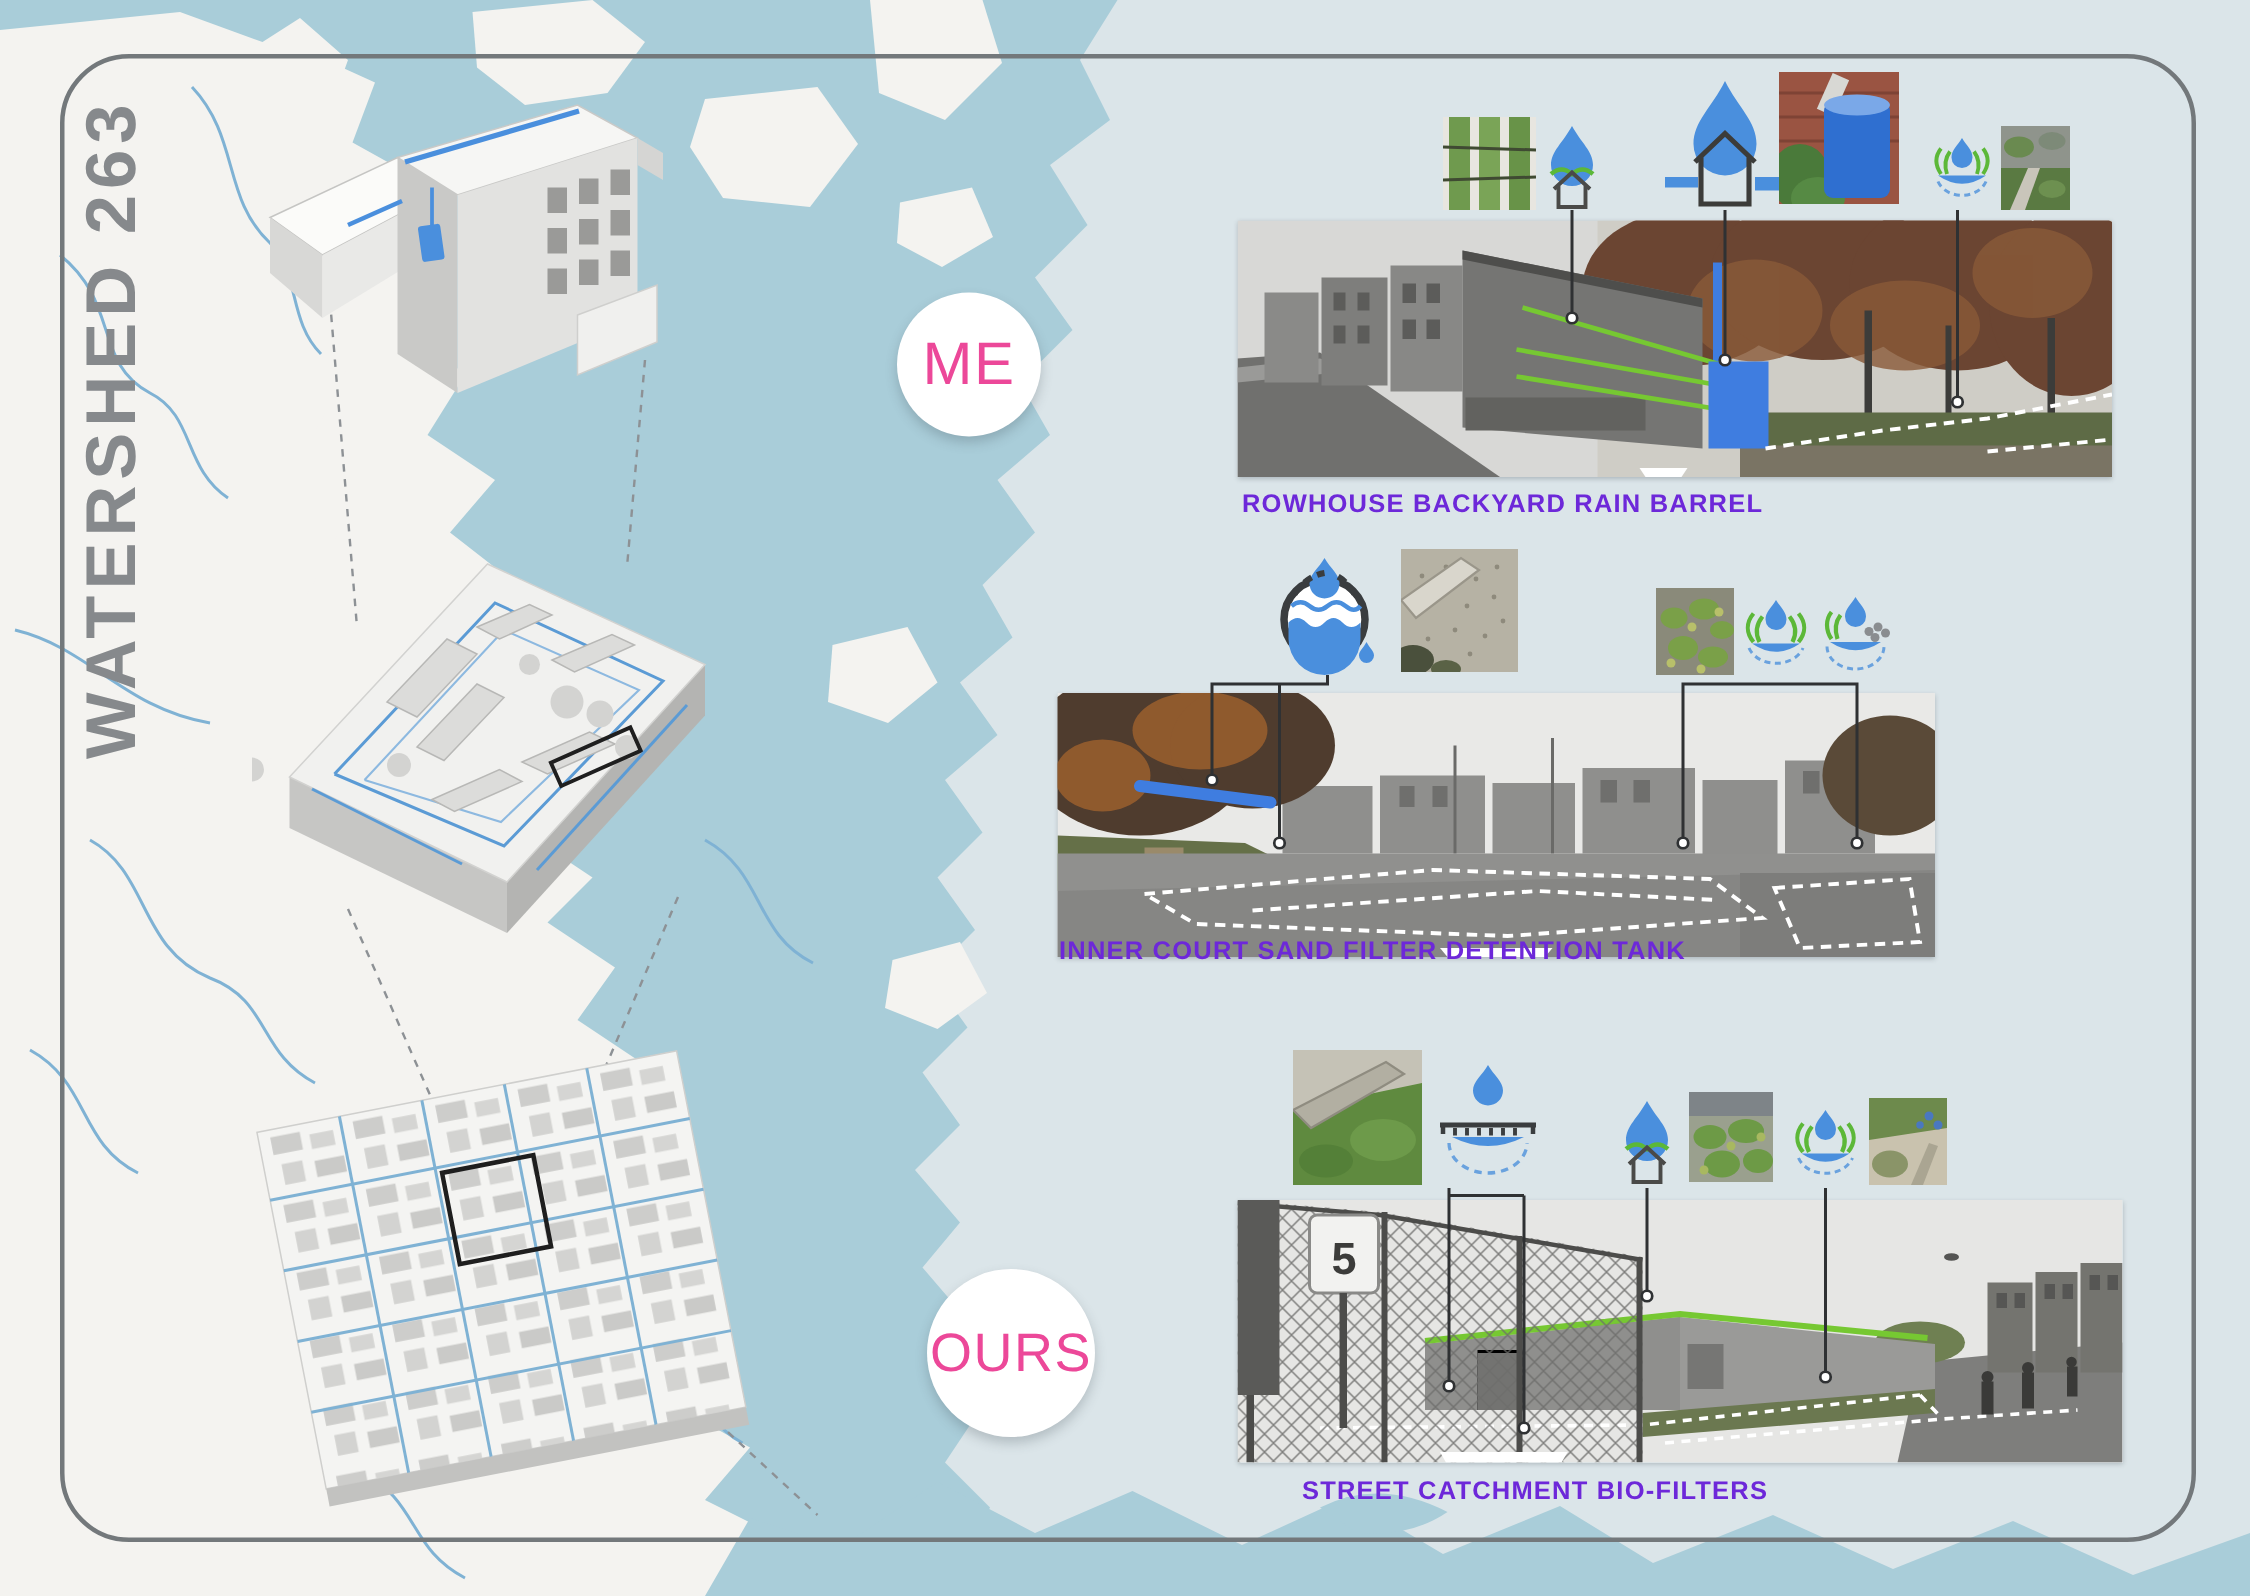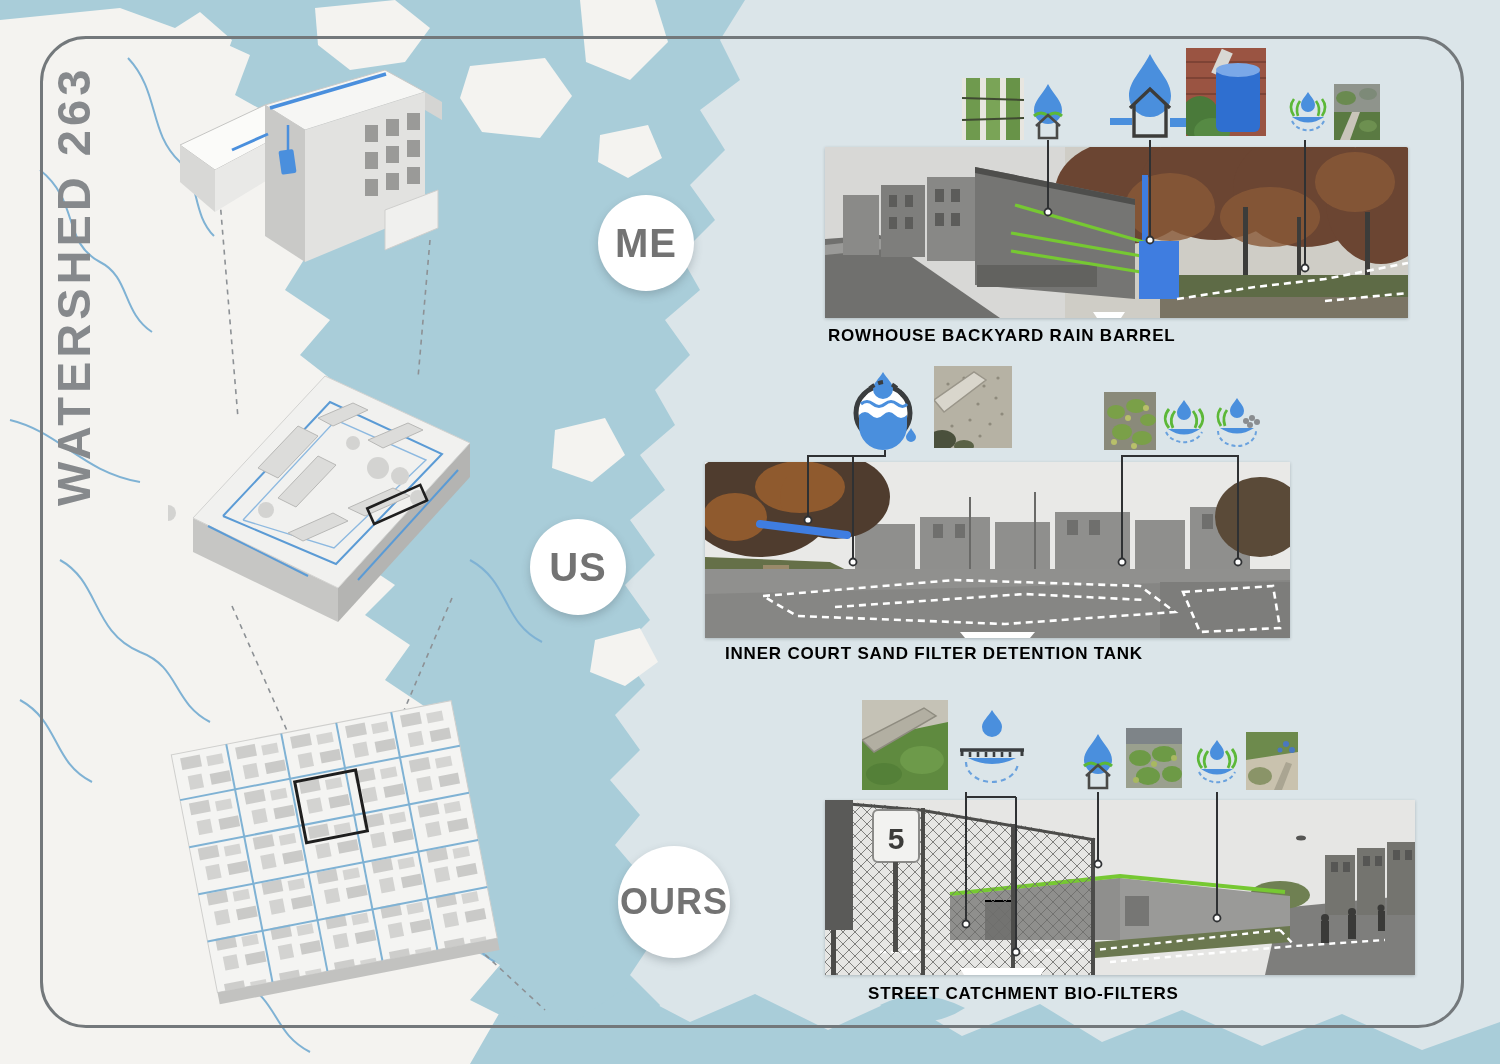--- a/index.html
+++ b/index.html
@@ -8,28 +8,28 @@
   .abs{position:absolute;}
   svg{display:block;}
   
   #frame{left:40px;top:36px;width:1418px;height:986px;border:3px solid #73787b;
          border-radius:46px;pointer-events:none;}
   
   #title{left:46px;top:506px;transform:rotate(-90deg);transform-origin:top left;
          font-size:47px;font-weight:bold;letter-spacing:4px;color:#86898c;white-space:nowrap;}
   
   .circle{background:#ffffff;border-radius:50%;display:flex;align-items:center;justify-content:center;
-          box-shadow:0 4px 8px rgba(60,70,80,.25);color:#737373;font-weight:bold;letter-spacing:1px;}
+          box-shadow:0 4px 8px rgba(60,70,80,.25);color:#ec4899;font-weight:normal;letter-spacing:1px;}
   #circle-me{left:598px;top:195px;width:96px;height:96px;font-size:40px;}
   #circle-us{left:530px;top:519px;width:96px;height:96px;font-size:40px;}
   #circle-ours{left:618px;top:846px;width:112px;height:112px;font-size:36px;}
   
-  .caption{font-size:17px;font-weight:bold;letter-spacing:.8px;color:#000000;}
+  .caption{font-size:17px;font-weight:bold;letter-spacing:.8px;color:#6d28d9;}
   #cap-me{left:828px;top:326px;}
-  #cap-us{left:706px;top:644px;margin-left:19px;}
+  #cap-us{left:706px;top:624px;}
   #cap-ours{left:868px;top:984px;}
   .photo{box-shadow:0 1px 3px rgba(40,50,60,.25);}
 </style>
 </head>
 <body>
 
 <div id="board">
 
   <svg class="abs" style="left:0;top:0" width="1500" height="1064" viewBox="0 0 1500 1064">
     <rect x="0" y="0" width="1500" height="1064" fill="#dbe5e9"></rect>
@@ -161,23 +161,20 @@
       </g>
       <g stroke="#a9cdе0" stroke-width="1"></g>
       <rect x="168" y="96" width="62" height="62" fill="none" stroke="#1e1e1e" stroke-width="3"></rect>
       <polygon points="52,288 337,288 337,300 52,300" fill="#c2c2c0"></polygon>
     </g>
   </svg>
 
   <div id="circle-me" class="abs circle">
     <span>ME</span>
   </div>
-  <div id="circle-us" class="abs circle">
-    <span>US</span>
-  </div>
   <div id="circle-ours" class="abs circle">
     <span>OURS</span>
   </div>
 
   <svg class="abs photo" style="left:825px;top:147px" width="583" height="171" viewBox="0 0 583 171">
     <rect width="583" height="171" fill="#d8d8d6"></rect>
     <rect x="240" y="0" width="343" height="171" fill="#cfcdc6"></rect>
 
     <g fill="#6b4532">
         <ellipse cx="300" cy="45" rx="70" ry="52"></ellipse>

